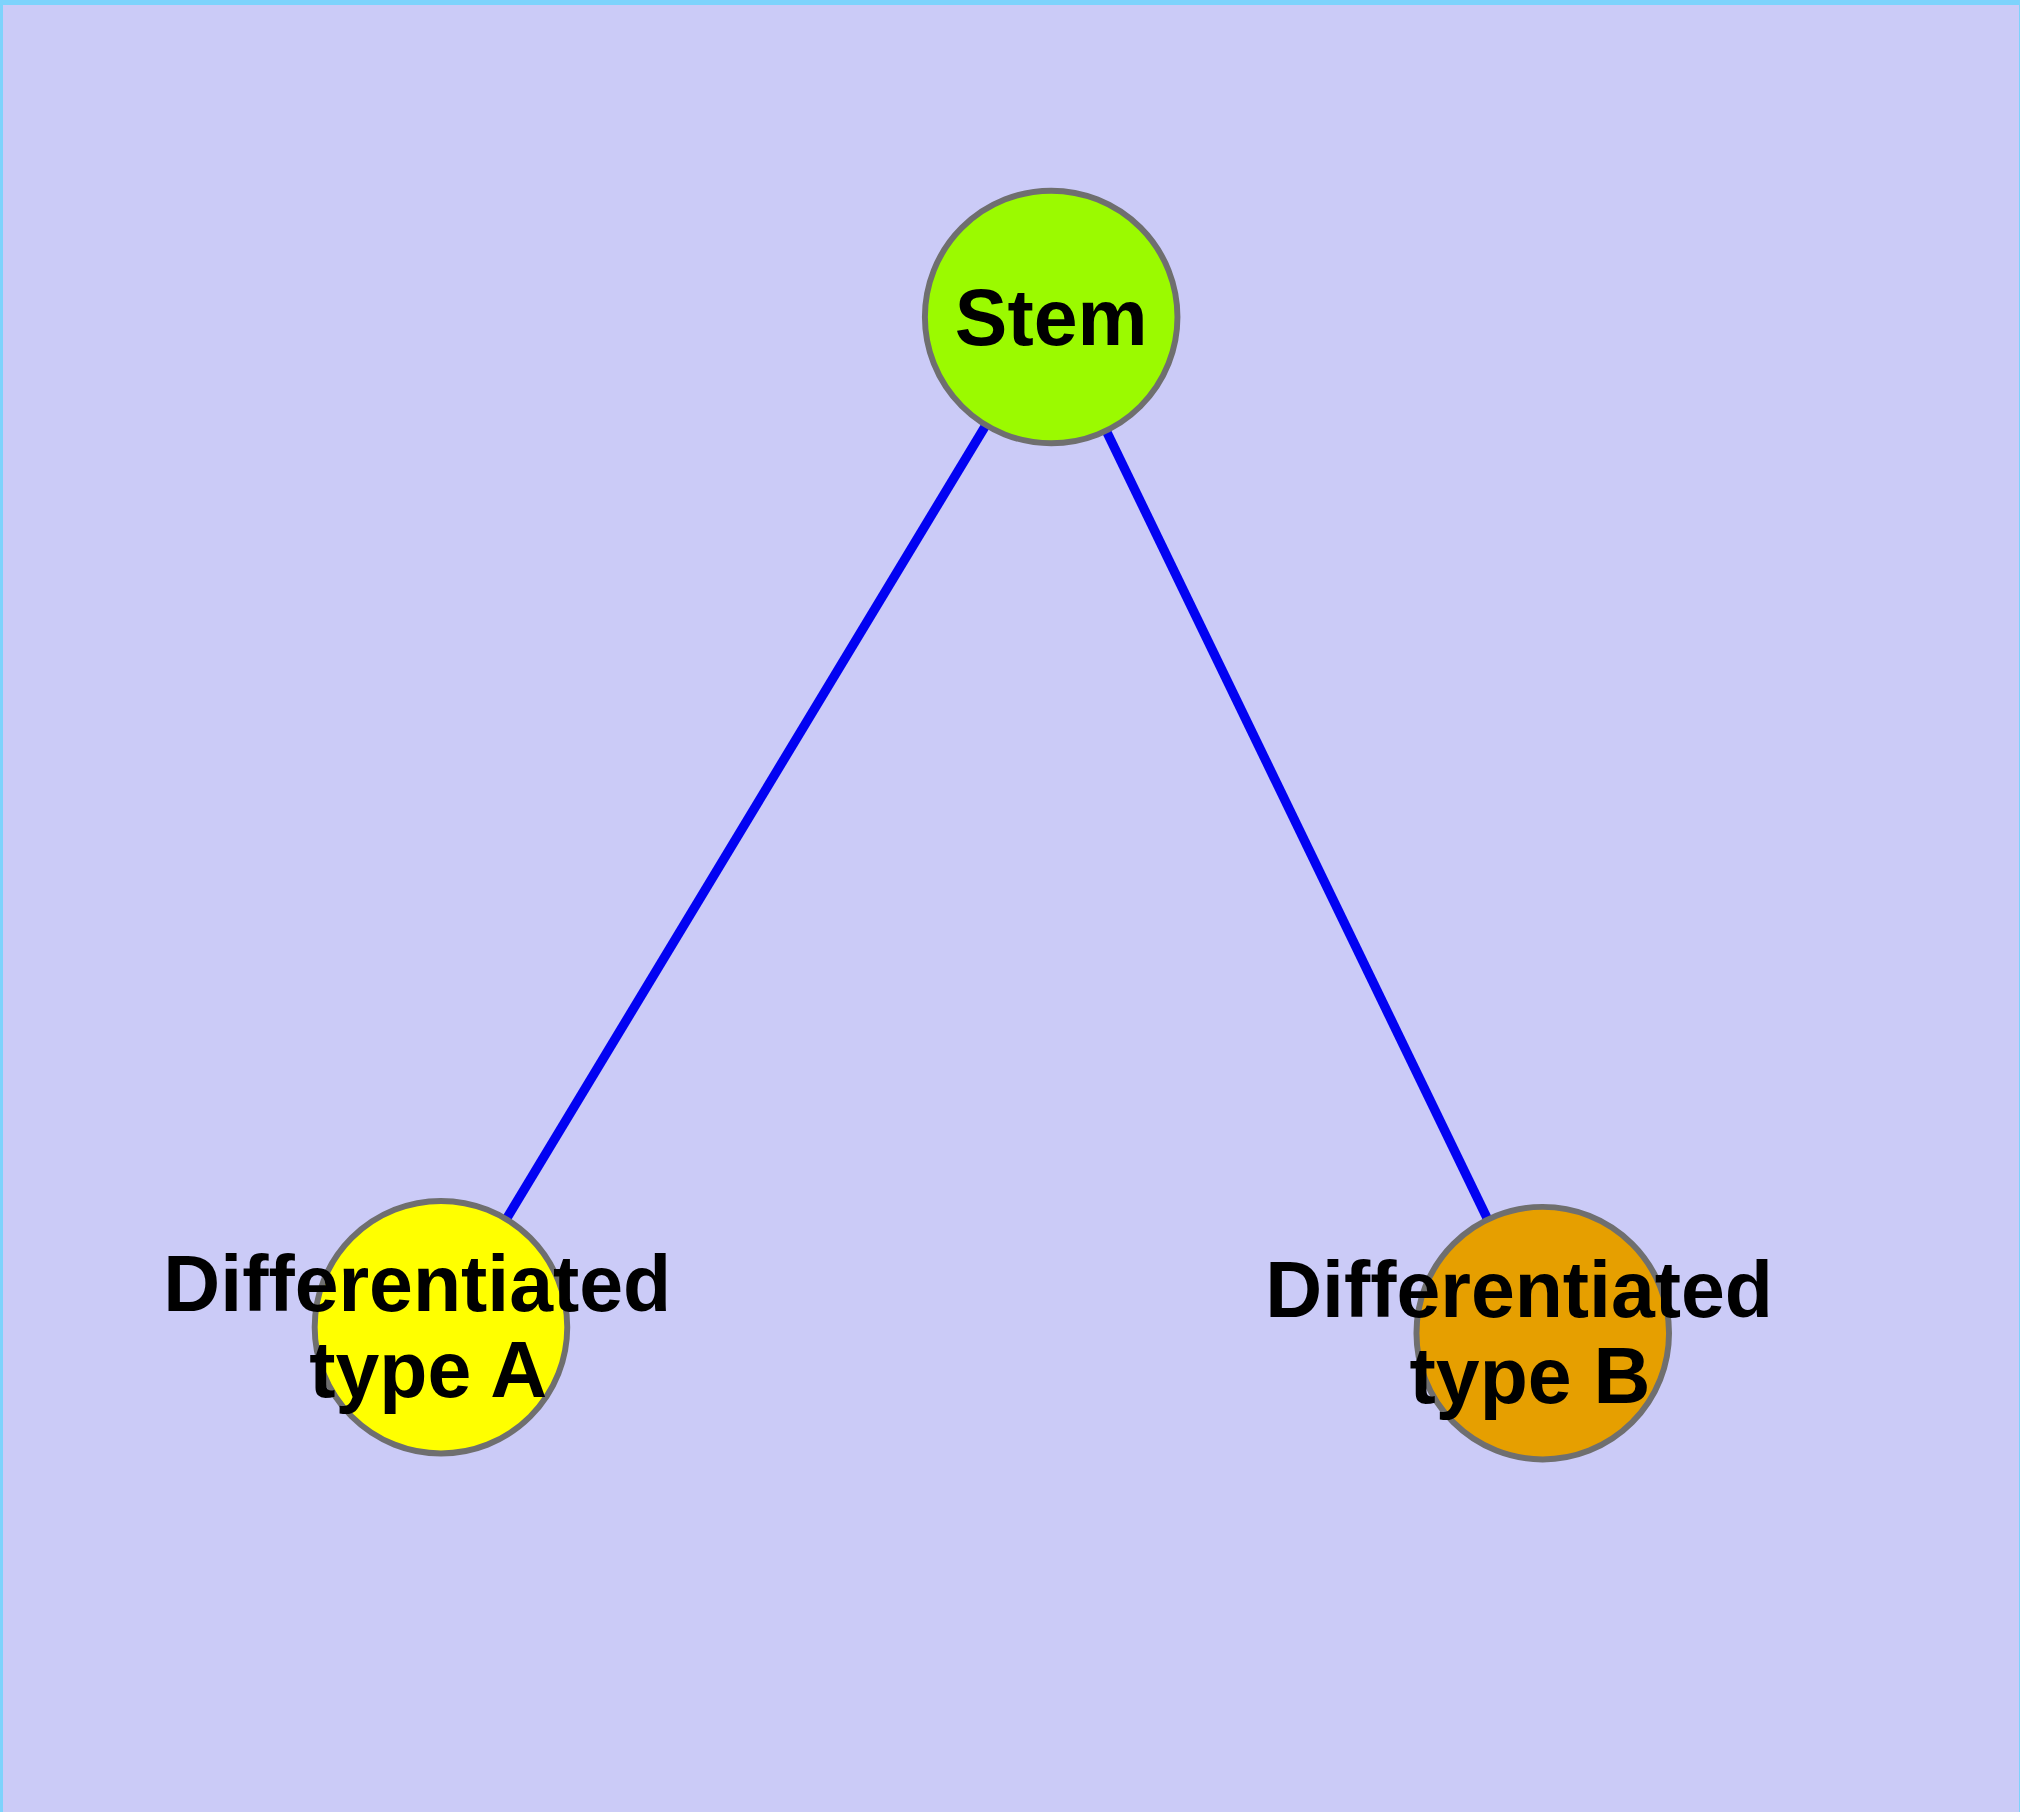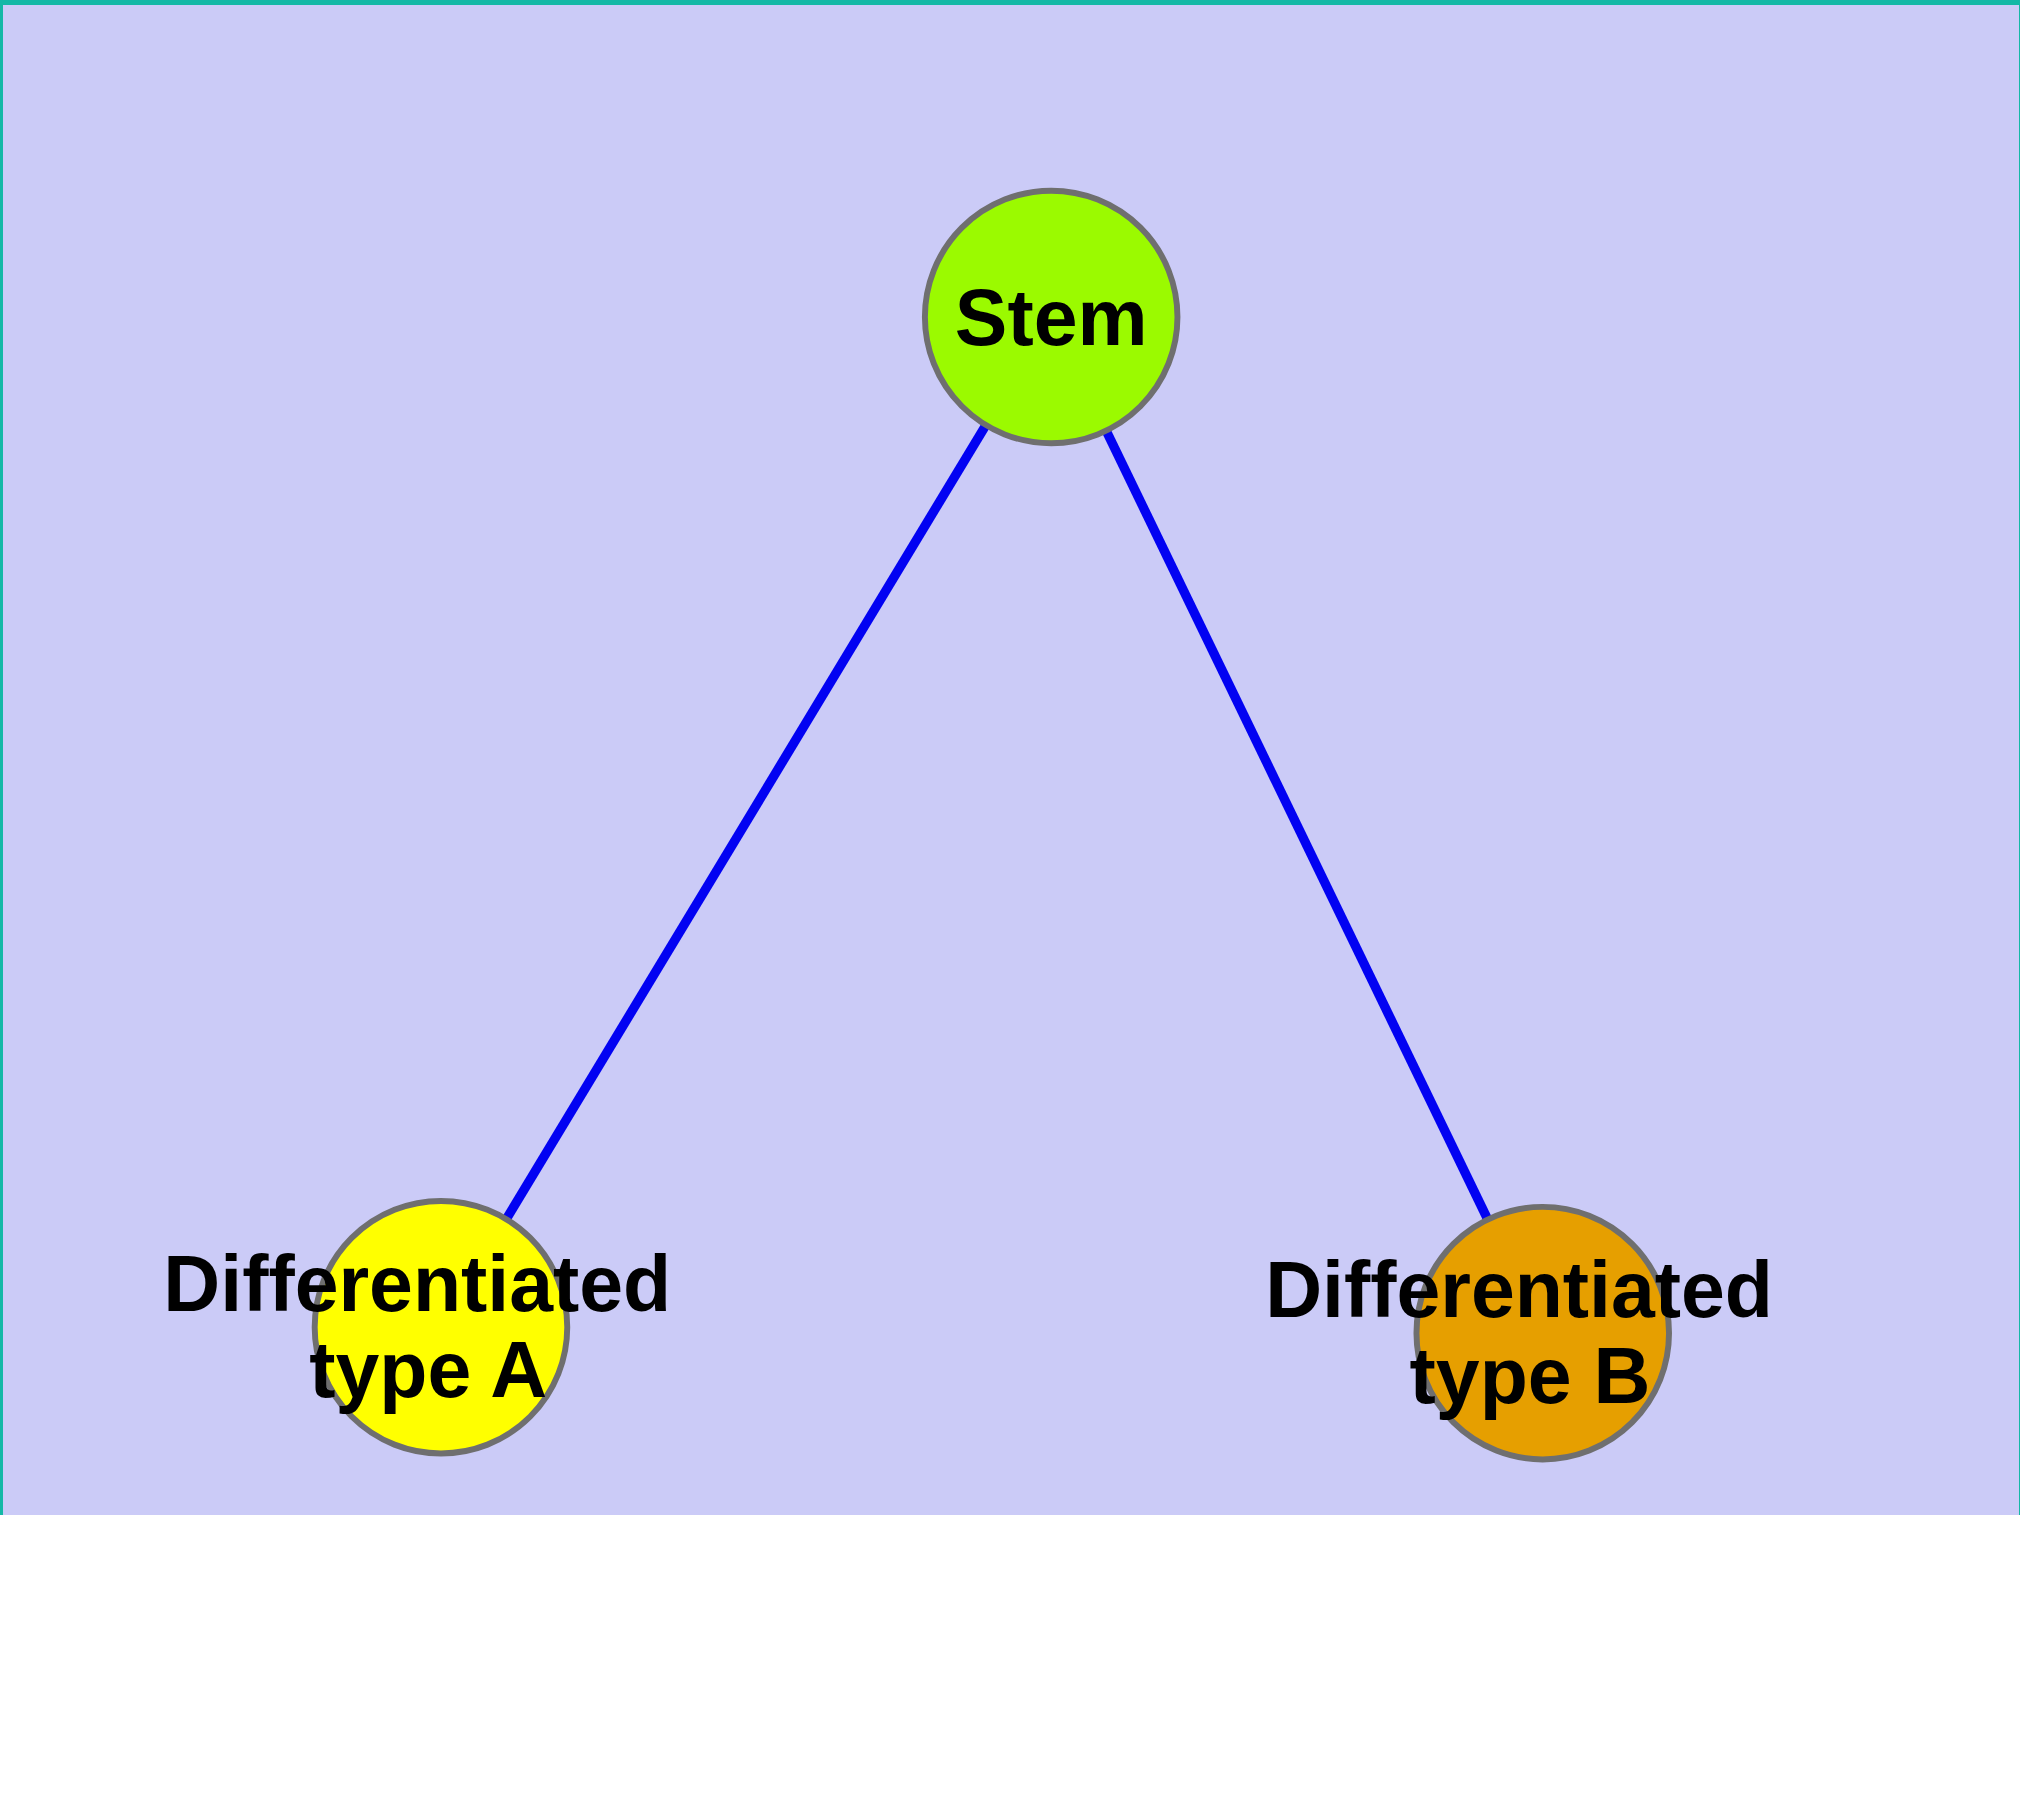--- a/index.html
+++ b/index.html
@@ -7,22 +7,22 @@
     padding: 0;
     background: #ffffff;
     width: 2021px;
     height: 1812px;
     overflow: hidden;
     font-family: "Liberation Sans", sans-serif;
   }
   .stage {
     position: relative;
     width: 2021px;
-    height: 1515px;
-    background: #14b8a6;
+    height: 1812px;
+    background: #7dd3fc;
   }
   .panel {
     position: absolute;
     left: 3.4px;
     top: 5.1px;
     right: 1.7px;
     bottom: 0;
   }
   svg.graph {
     position: absolute;

